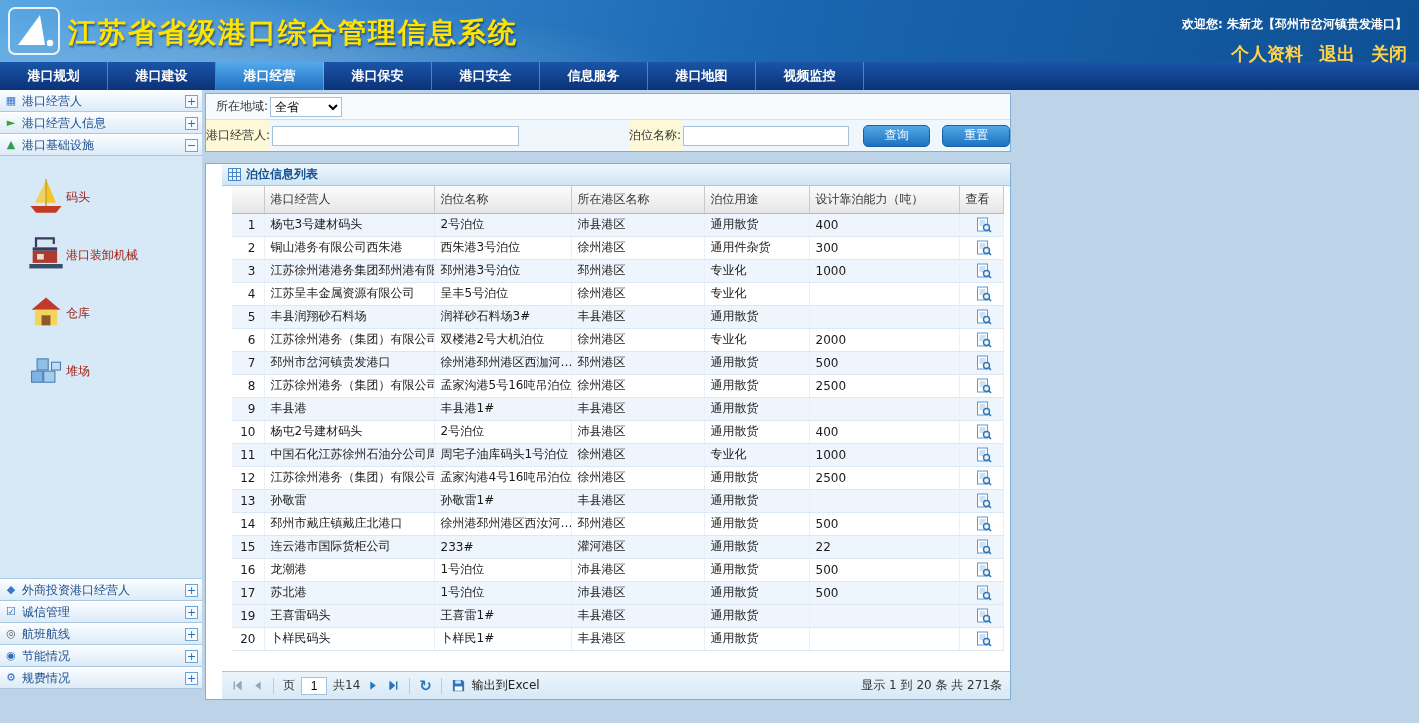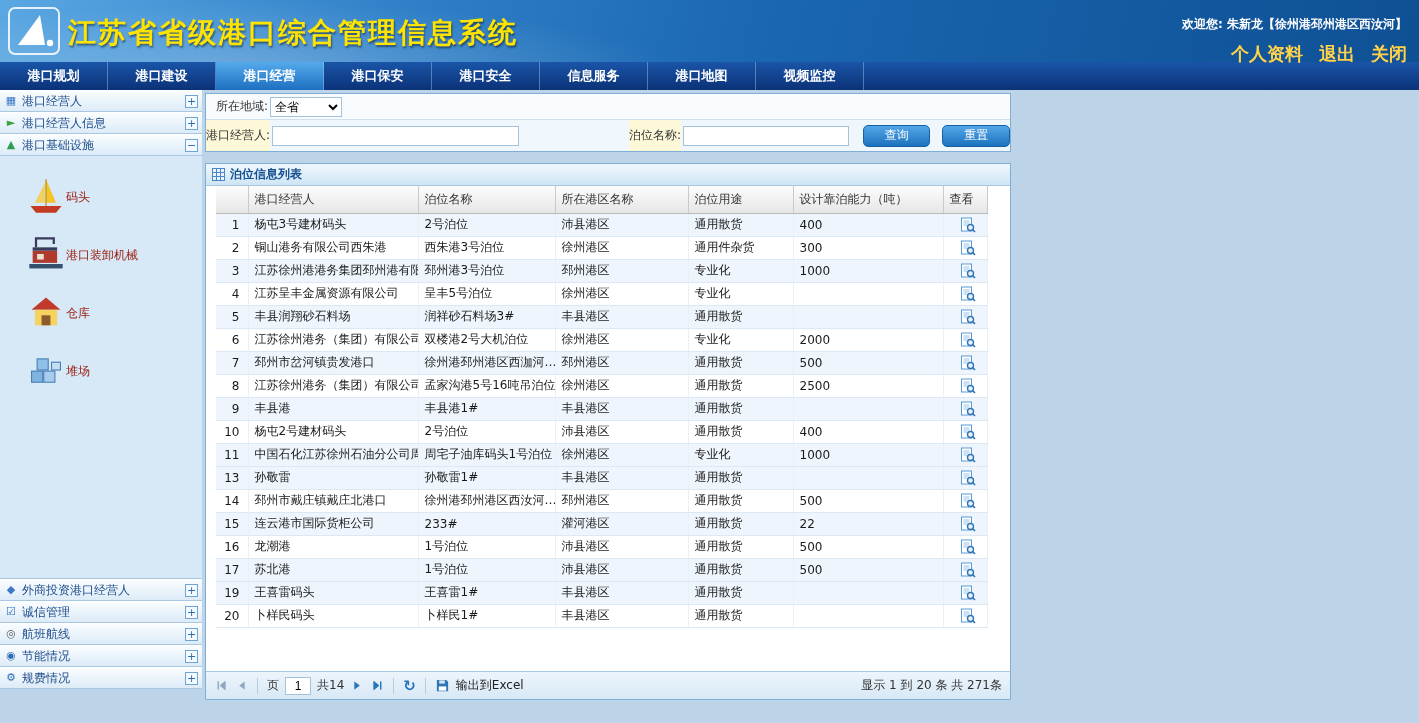--- a/index.html
+++ b/index.html
@@ -56,21 +56,21 @@
   .inp-operator { width:256px; margin-left:2px; }
   .inp-berth { width:172px; margin-left:2px; }
   .spacer { flex:0 0 110px; }
   .btn { width:70px; height:22px; background:linear-gradient(180deg,#53a7e8,#1d72be); color:#fff;
     border:1px solid #1661a6; border-radius:5px; font-size:12px; cursor:pointer;
     font-family:"DejaVu Sans","Liberation Sans",sans-serif; }
   .btn-query { margin-left:14px; }
   .btn-reset { margin-left:12px; }
 
   .list-panel { margin-top:11px; border:1px solid #7fafd8; background:#ffffff; height:537px;
-    display:flex; flex-direction:column; }
+    display:flex; flex-direction:column;padding-left:16px; }
   .panel-titlebar { height:22px; background:linear-gradient(180deg,#eff7fd,#cfe5f5);
     border-bottom:1px solid #a8c8e2; display:flex; align-items:center; gap:5px; padding-left:6px; }
   .panel-title { color:#15508f; font-weight:bold; font-size:12px; }
 
   .grid-wrap { flex:1; padding-left:10px; overflow:hidden; }
   table.grid { border-collapse:collapse; table-layout:fixed; width:771px; }
   table.grid th { height:27px; background:linear-gradient(180deg,#fcfcfc,#e6e6e6);
     border-right:1px solid #c9c9c9; border-bottom:1px solid #b9b9b9;
     font-weight:normal; font-size:12px; color:#333; text-align:left; padding-left:6px; }
   table.grid td { height:23px; font-size:12px; color:#1a1a1a; padding-left:6px;
@@ -101,21 +101,21 @@
 
 <header class="topbar">
   <div class="logo">
     <svg viewBox="0 0 52 48">
       <rect x="1" y="1" width="50" height="46" rx="6" fill="none" stroke="#ffffff" stroke-width="2" opacity=".85"></rect>
       <path d="M10 38L32 8l5 30z" fill="#ffffff"></path>
       <circle cx="42" cy="36" r="3.2" fill="#ffffff"></circle>
     </svg>
   </div>
   <div class="app-title">江苏省省级港口综合管理信息系统</div>
-  <div class="welcome">欢迎您: 朱新龙【徐州港邳州港区西汝河】</div>
+  <div class="welcome">欢迎您: 朱新龙【邳州市岔河镇贵发港口】</div>
   <div class="top-links">
     <a>个人资料</a>
     <a>退出</a>
     <a>关闭</a>
   </div>
 </header>
 
 <nav class="navbar">
   <div class="nav-tab">
       <span>港口规划</span>
@@ -492,20 +492,38 @@
         <svg viewBox="0 0 16 16">
                     <rect x="1.5" y="1" width="10" height="13" fill="#ffffff" stroke="#5b9bd5"></rect>
                     <path d="M3.5 4h6M3.5 6h6M3.5 8h4" stroke="#9cc3e8" stroke-width="1"></path>
                     <circle cx="10.5" cy="10.5" r="3" fill="#eaf3fb" stroke="#2e75b6" stroke-width="1.4"></circle>
                     <path d="M12.6 12.6L15 15" stroke="#2e75b6" stroke-width="1.6"></path>
                   </svg>
       </span>
     </td>
   </tr>
 
+  <tr class="even">
+    <td class="c-no">12</td>
+    <td>江苏徐州港务（集团）有限公司</td>
+    <td>孟家沟港4号16吨吊泊位</td>
+    <td>徐州港区</td>
+    <td>通用散货</td>
+    <td>2500</td>
+    <td class="c-view">
+      <span class="view-ico">
+        <svg viewBox="0 0 16 16">
+                    <rect x="1.5" y="1" width="10" height="13" fill="#ffffff" stroke="#5b9bd5"></rect>
+                    <path d="M3.5 4h6M3.5 6h6M3.5 8h4" stroke="#9cc3e8" stroke-width="1"></path>
+                    <circle cx="10.5" cy="10.5" r="3" fill="#eaf3fb" stroke="#2e75b6" stroke-width="1.4"></circle>
+                    <path d="M12.6 12.6L15 15" stroke="#2e75b6" stroke-width="1.6"></path>
+                  </svg>
+      </span>
+    </td>
+  </tr>
 
   <tr class="odd">
     <td class="c-no">13</td>
     <td>孙敬雷</td>
     <td>孙敬雷1#</td>
     <td>丰县港区</td>
     <td>通用散货</td>
     <td></td>
     <td class="c-view">
       <span class="view-ico">

